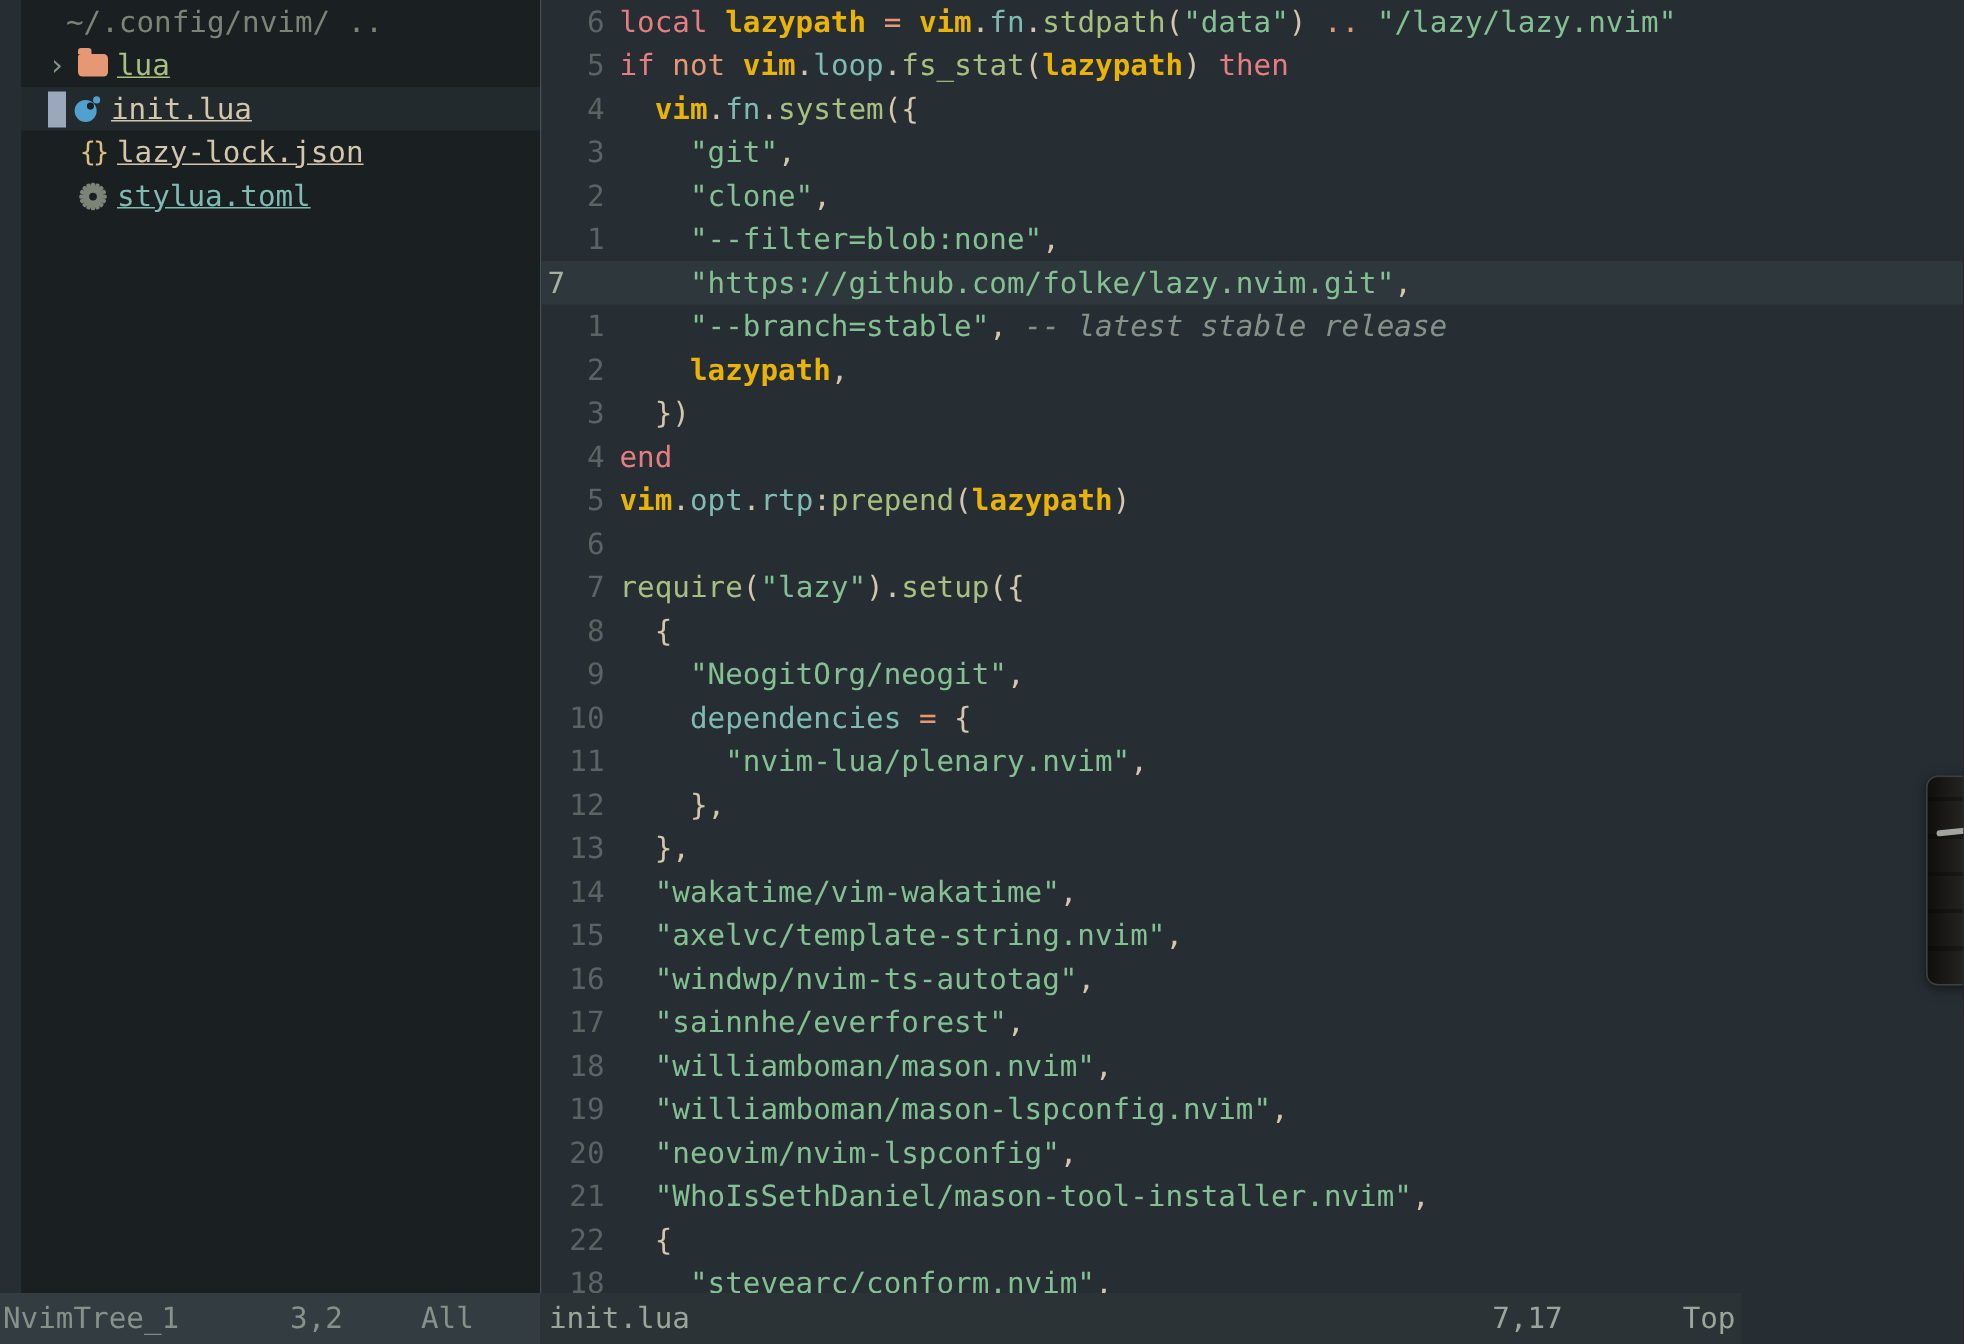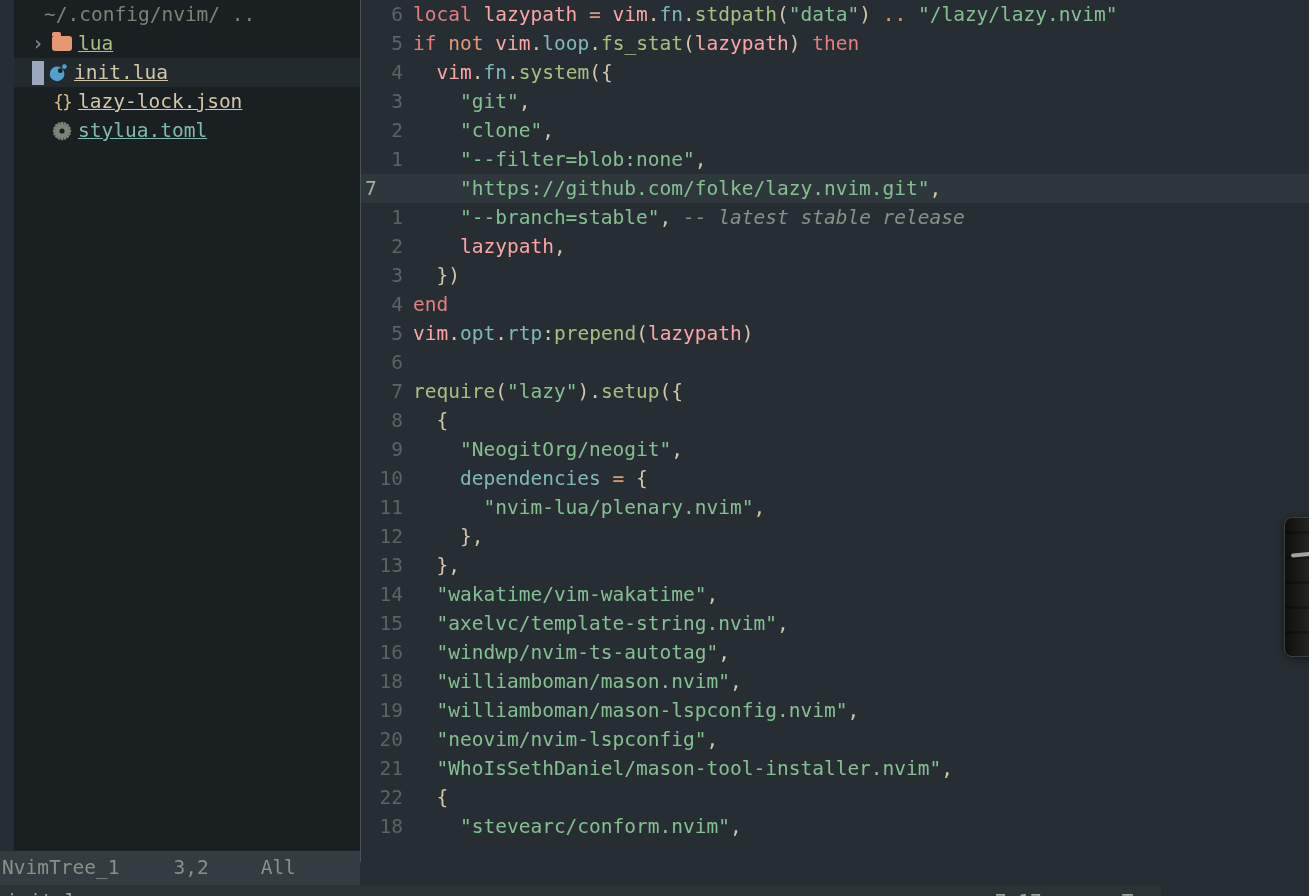--- a/index.html
+++ b/index.html
@@ -130,21 +130,21 @@
     text-align: left;
     padding-left: 4px;
     padding-right: 0;
     color: #a6b0a0;
   }
   .src { white-space: pre; }
 
   
   .t-kw      { color: #e67e80; }
   .t-op      { color: #e69875; }
-  .t-var     { color: #fca5a5; }
+  .t-var     { color: #eab308; font-weight: bold; }
   .t-field   { color: #7fbbb3; }
   .t-func    { color: #a7c080; }
   .t-str     { color: #83c092; }
   .t-punct   { color: #d3c6aa; }
   .t-comment { color: #859289; font-style: italic; }
 
   
   .popup {
     position: absolute;
     left: 1284px;
@@ -166,47 +166,46 @@
     width: 34px; height: 4px;
     background: #cfd3cc;
     opacity: .75;
     border-radius: 2px;
     transform: rotate(-6deg);
   }
 
   
   .statusline {
     position: absolute;
-    left: 0; bottom: 11px;
+    left: 0; bottom: 0;
     width: 1161px;
     height: 34px;
     line-height: 34px;
     display: flex;
     white-space: pre;
-    flex-direction: column;
   }
   .status-left {
     width: 360px;
     flex: none;
     background: #333c41;
     color: #859289;
     display: flex;
     box-sizing: border-box;
     padding-left: 2px;
   }
   .status-right {
     flex: 1;
     background: #2b3336;
     color: #9aa59b;
     display: flex;
     box-sizing: border-box;
     padding-left: 6px;
   }
   .st-name  { flex: none; }
-  .st-pos   { flex: none; margin-left: 54px; }
+  .st-pos   { flex: none; margin-left: 74px; }
   .st-scroll{ flex: none; margin-left: 52px; text-align: center; }
   .st-file  { flex: none; }
   .st-spacer{ flex: 1; }
   .st-pos2  { flex: none; text-align: center; }
   .st-top   { flex: none; margin-left: 80px; padding-right: 4px; }
 </style>
 </head>
 <body>
 
 <div class="screen">
@@ -260,20 +259,21 @@
         <div class="code-line"><span class="lnum">7</span><span class="src"><span class="t-func">require</span><span class="t-punct">(</span><span class="t-str">"lazy"</span><span class="t-punct">).</span><span class="t-func">setup</span><span class="t-punct">({</span></span></div>
         <div class="code-line"><span class="lnum">8</span><span class="src"><span class="t-punct">  {</span></span></div>
         <div class="code-line"><span class="lnum">9</span><span class="src"><span class="t-str">    "NeogitOrg/neogit"</span><span class="t-punct">,</span></span></div>
         <div class="code-line"><span class="lnum">10</span><span class="src"><span class="t-field">    dependencies</span><span class="t-op"> = </span><span class="t-punct">{</span></span></div>
         <div class="code-line"><span class="lnum">11</span><span class="src"><span class="t-str">      "nvim-lua/plenary.nvim"</span><span class="t-punct">,</span></span></div>
         <div class="code-line"><span class="lnum">12</span><span class="src"><span class="t-punct">    },</span></span></div>
         <div class="code-line"><span class="lnum">13</span><span class="src"><span class="t-punct">  },</span></span></div>
         <div class="code-line"><span class="lnum">14</span><span class="src"><span class="t-str">  "wakatime/vim-wakatime"</span><span class="t-punct">,</span></span></div>
         <div class="code-line"><span class="lnum">15</span><span class="src"><span class="t-str">  "axelvc/template-string.nvim"</span><span class="t-punct">,</span></span></div>
         <div class="code-line"><span class="lnum">16</span><span class="src"><span class="t-str">  "windwp/nvim-ts-autotag"</span><span class="t-punct">,</span></span></div>
+        <div class="code-line"><span class="lnum">17</span><span class="src"><span class="t-str">  "sainnhe/everforest"</span><span class="t-punct">,</span></span></div>
         <div class="code-line"><span class="lnum">18</span><span class="src"><span class="t-str">  "williamboman/mason.nvim"</span><span class="t-punct">,</span></span></div>
         <div class="code-line"><span class="lnum">19</span><span class="src"><span class="t-str">  "williamboman/mason-lspconfig.nvim"</span><span class="t-punct">,</span></span></div>
         <div class="code-line"><span class="lnum">20</span><span class="src"><span class="t-str">  "neovim/nvim-lspconfig"</span><span class="t-punct">,</span></span></div>
         <div class="code-line"><span class="lnum">21</span><span class="src"><span class="t-str">  "WhoIsSethDaniel/mason-tool-installer.nvim"</span><span class="t-punct">,</span></span></div>
         <div class="code-line"><span class="lnum">22</span><span class="src"><span class="t-punct">  {</span></span></div>
         <div class="code-line"><span class="lnum">18</span><span class="src"><span class="t-str">    "stevearc/conform.nvim"</span><span class="t-punct">,</span></span></div>
       </div>
   </div>
 
   <div class="popup">

